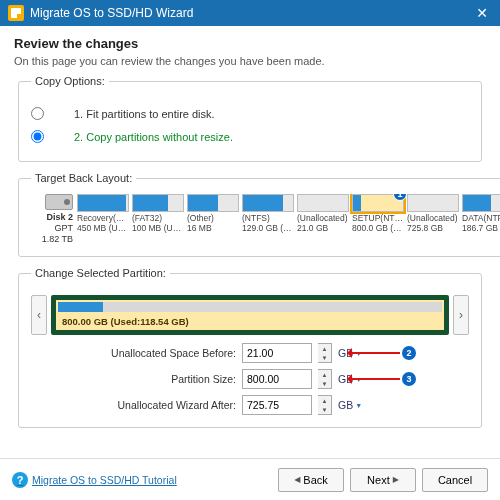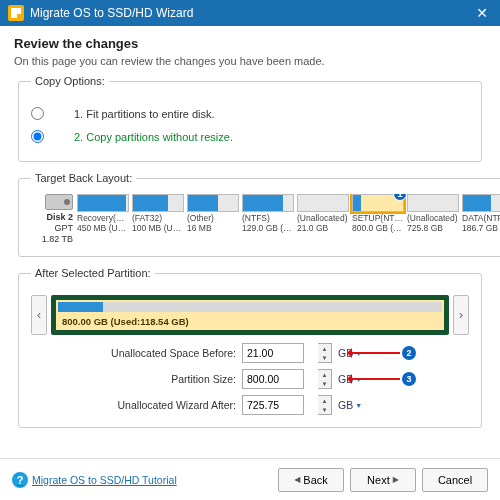--- a/index.html
+++ b/index.html
@@ -30,21 +30,21 @@
   .part .lbl { white-space:nowrap; overflow:hidden; text-overflow:ellipsis; width:100%; }
   .callout { position:absolute; top:-8px; right:-4px; width:14px; height:14px; border-radius:50%; background:#0b66c3; color:#fff; font-size:9px; font-weight:bold; display:flex; align-items:center; justify-content:center; border:1px solid #fff; }
   .slider-row { display:flex; align-items:center; gap:4px; margin:6px 0 8px; }
   .arrow-btn { width:16px; height:40px; border:1px solid #bbb; background:#f5f5f5; display:flex; align-items:center; justify-content:center; font-size:12px; color:#666; cursor:pointer; border-radius:2px; }
   .slider-box { flex:1; height:40px; border:5px solid #14532d; background:#ffe9a8; position:relative; border-radius:2px; }
   .slider-fill { position:absolute; left:2px; top:2px; bottom:18px; width:12%; background:#2d8fd6; }
   .slider-rest { position:absolute; left:12%; right:2px; top:2px; bottom:18px; background:#d8d8d8; }
   .slider-caption { position:absolute; left:6px; bottom:3px; font-size:9.5px; color:#4a3a00; font-weight:600; }
   .form-grid { display:grid; grid-template-columns: 150px 70px 14px 30px 40px; gap:6px 6px; align-items:center; justify-content:center; margin-top:6px; }
   .form-grid label { text-align:right; font-size:10.5px; color:#333; }
-  .form-grid input { width:62px; height:20px; border:1px solid #aaa; padding:0 4px; font-size:10.5px; text-align:left; }
+  .form-grid input { width:70px; height:20px; border:1px solid #aaa; padding:0 4px; font-size:10.5px; text-align:left; }
   .spin { width:14px; height:20px; border:1px solid #aaa; border-left:none; background:#f2f2f2; display:flex; flex-direction:column; }
   .spin span { flex:1; font-size:6px; display:flex; align-items:center; justify-content:center; color:#555; cursor:pointer; }
   .unit { font-size:10.5px; color:#336; display:flex; align-items:center; gap:2px; }
   .unit .dd { color:#2d6fb0; font-size:7px; }
   .rcall { width:14px; height:14px; border-radius:50%; background:#0b66c3; color:#fff; font-size:9px; font-weight:bold; display:flex; align-items:center; justify-content:center; margin-left:4px; position:relative; }
   .redarrow { position:absolute; right:14px; top:50%; transform:translateY(-50%); width:52px; height:2px; background:#d11; }
   .redarrow::before { content:""; position:absolute; left:-6px; top:-4px; border:5px solid transparent; border-right-color:#d11; }
   .footer { position:absolute; bottom:0; left:0; right:0; border-top:1px solid #ddd; height:42px; display:flex; align-items:center; padding:0 12px; background:#fff; }
   .tut { display:flex; align-items:center; color:#1a6fb0; font-size:10.5px; text-decoration:underline; gap:4px; }
   .tut .q { width:16px; height:16px; border-radius:50%; background:#1a9fe0; color:#fff; display:flex; align-items:center; justify-content:center; font-size:11px; font-weight:bold; text-decoration:none; }
@@ -146,21 +146,21 @@
               <div class="fill" style="width:55%"></div>
             </div>
             <span class="lbl">DATA(NTFS)</span>
             <span class="lbl">186.7 GB (Used)</span>
           </div>
         </div>
     </div>
   </fieldset>
 
   <fieldset>
-    <legend>After Selected Partition:</legend>
+    <legend>Change Selected Partition:</legend>
     <div class="slider-row">
       <div class="arrow-btn">‹</div>
       <div class="slider-box">
         <div class="slider-fill"></div>
         <div class="slider-rest"></div>
         <div class="slider-caption">800.00 GB (Used:118.54 GB)</div>
       </div>
       <div class="arrow-btn">›</div>
     </div>
     <div class="form-grid" id="formgrid">

